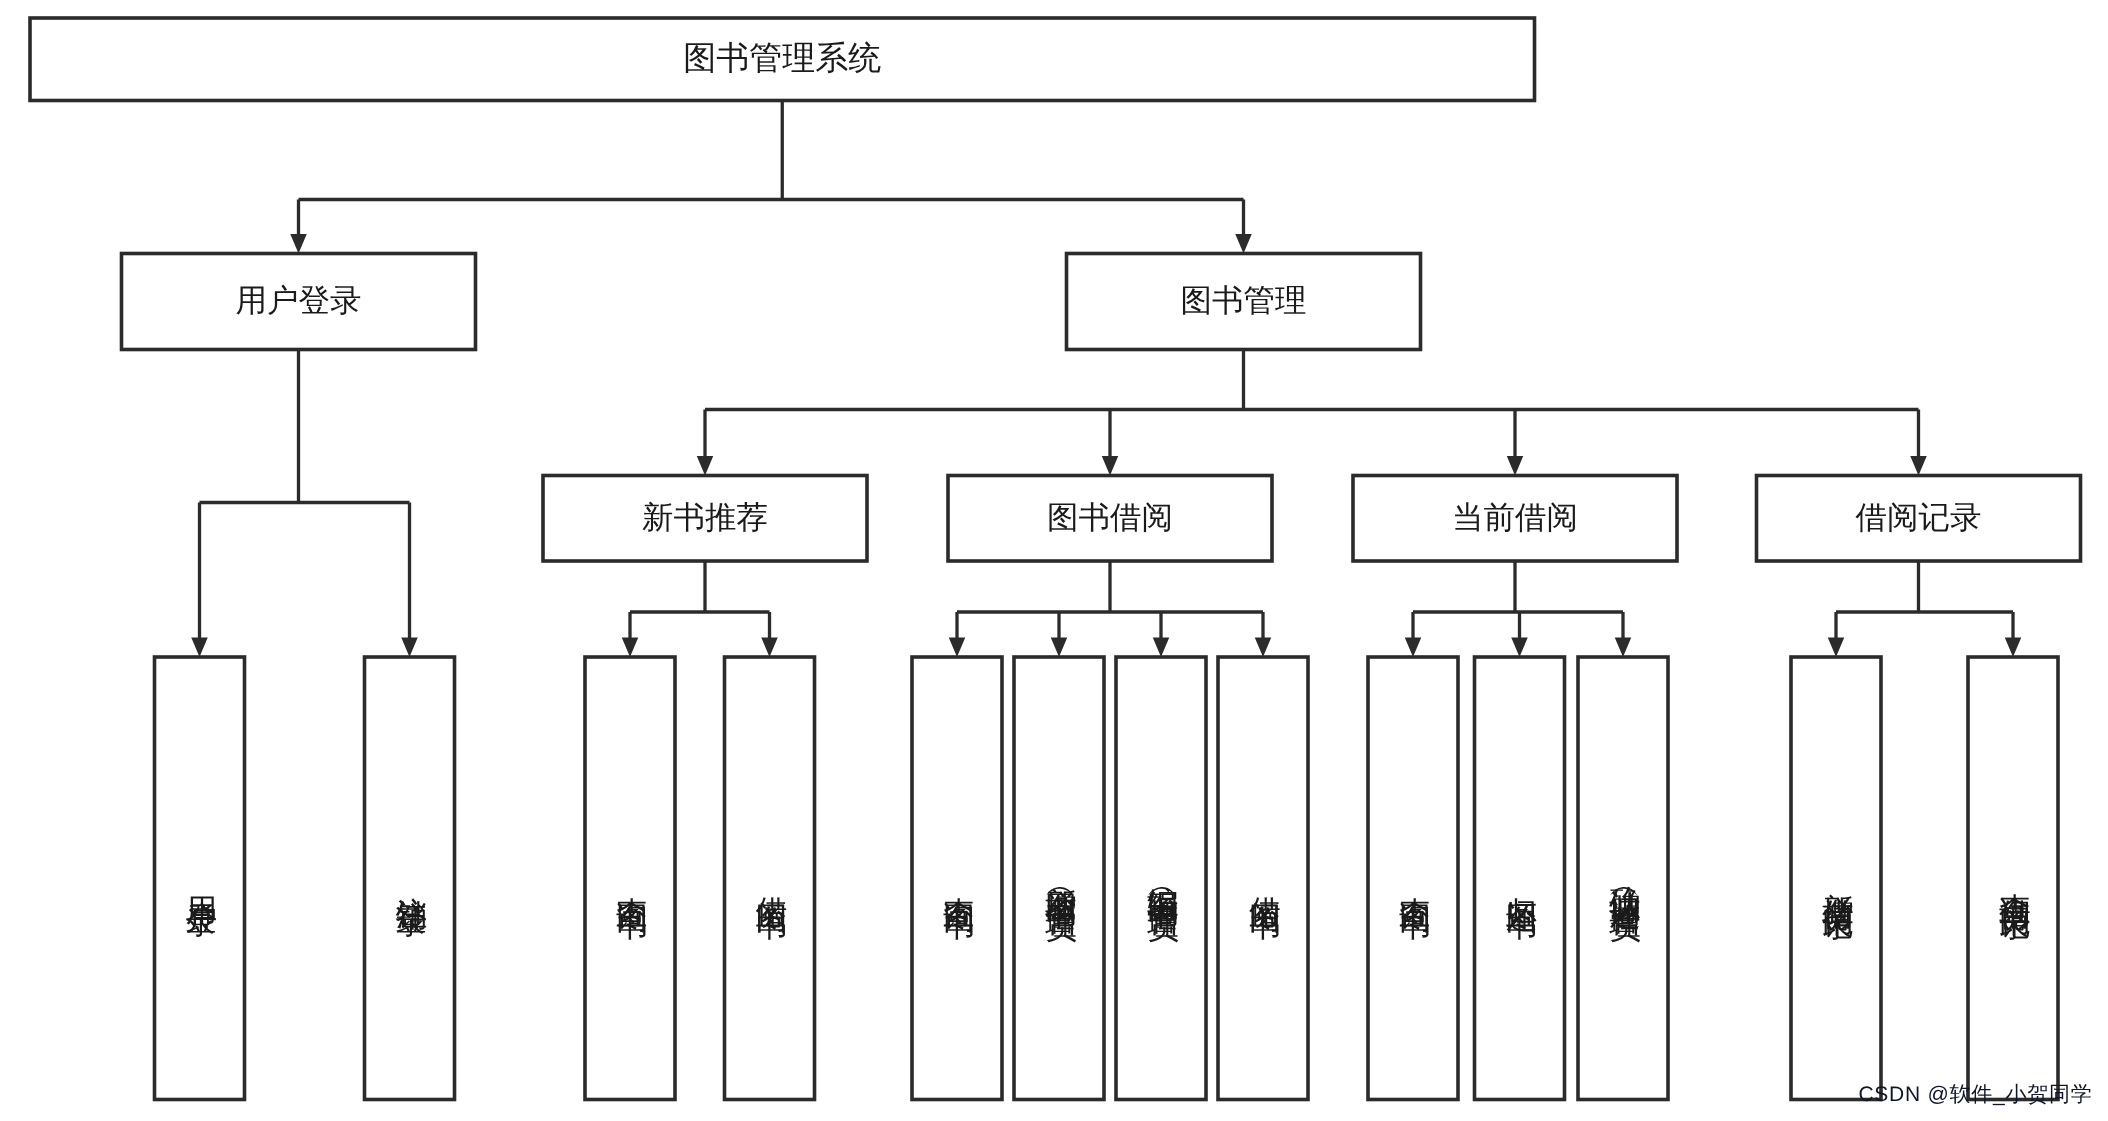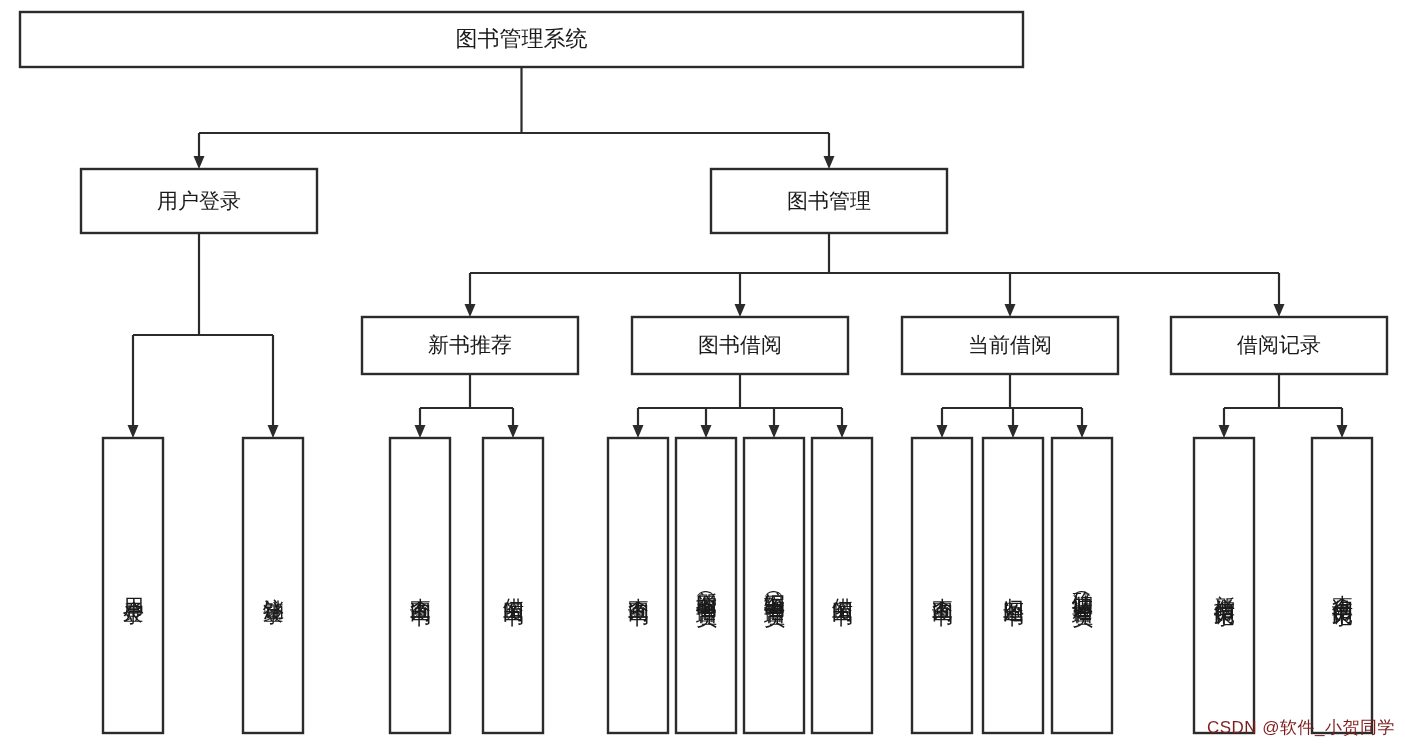--- a/index.html
+++ b/index.html
@@ -68,22 +68,22 @@
     line-height: 1.18;
     letter-spacing: 2.5px;
     color: #1a1a1a;
     white-space: nowrap;
   }
   .watermark {
     position: absolute;
     right: 10px;
     bottom: 8px;
     font-family: "Liberation Sans", "DejaVu Sans", sans-serif;
-    font-size: 17px;
-    color: #7f1d1d;
+    font-size: 14px;
+    color: #0f172a;
     letter-spacing: 0.5px;
     white-space: nowrap;
   }
 </style>
 </head>
 <body>
 
 <div id="diagram-root">
 
   <svg id="flow" viewBox="0 0 1405 747">

